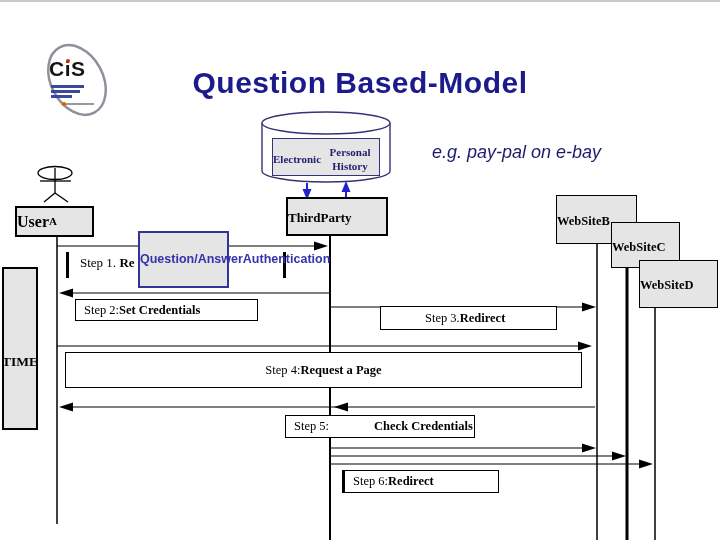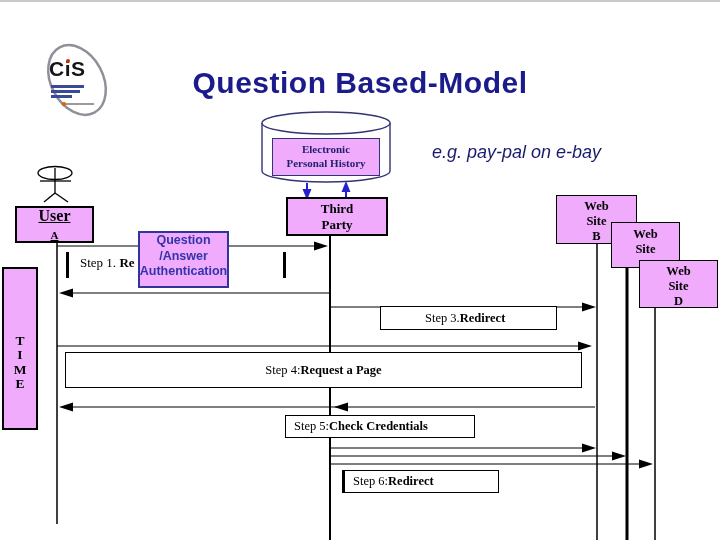--- a/index.html
+++ b/index.html
@@ -7,24 +7,24 @@
          font-family:"Liberation Serif",serif;}
   .abs{position:absolute;}
   .topstrip{left:0;top:0;width:720px;height:2px;background:#c9c9c9;}
   .svglayer{left:0;top:0;z-index:1;}
   .title{left:0;top:66px;width:720px;text-align:center;
          font-family:"Liberation Sans",sans-serif;font-weight:bold;font-size:30px;
          color:#1b1b8b;z-index:2;letter-spacing:0.5px;}
   .subtitle{left:432px;top:142px;font-family:"Liberation Sans",sans-serif;
             font-style:italic;font-size:18px;color:#1b1b6e;z-index:2;}
   
-  .bx{position:absolute;background:#f0abfc;border:2px solid #000;box-sizing:border-box;
-      display:flex;flex-direction:column;align-items:center;text-align:center;}
-  
-  .user-box{left:15px;top:206px;width:79px;height:37px;z-index:2;justify-content:space-between;text-decoration:underline;}
+  .bx{position:absolute;background:#e5e5e5;border:2px solid #000;box-sizing:border-box;
+      display:flex;flex-direction:row;align-items:center;text-align:center;}
+  
+  .user-box{left:15px;top:206px;width:79px;height:31px;z-index:2;justify-content:flex-start;}
   .user-l1{font-size:16px;font-weight:bold;line-height:16px;}
   .user-l2{font-size:11px;font-weight:bold;line-height:11px;}
   .tp-box{left:286px;top:197px;width:102px;height:39px;z-index:2;padding-top:2px;}
   .tp-box div{font-size:13px;font-weight:bold;line-height:16px;}
   .web-box div{font-size:12.5px;font-weight:bold;line-height:15px;}
   .web-b{left:556px;top:195px;width:81px;height:49px;z-index:2;padding-top:3px;border-width:1.5px;}
   .web-c{left:611px;top:222px;width:69px;height:46px;z-index:3;padding-top:4px;border-width:1.5px;overflow:visible;}
   .web-d{left:639px;top:260px;width:79px;height:48px;z-index:4;padding-top:3px;border-width:1.5px;}
   .time-box{left:2px;top:267px;width:36px;height:163px;z-index:2;justify-content:center;}
   .time-box div{font-size:13.5px;font-weight:bold;line-height:14.5px;transform:translateY(14px);}
@@ -37,21 +37,21 @@
             z-index:5;padding-top:0;font-family:"Liberation Sans",sans-serif;}
   .auth-box div{font-size:12.5px;font-weight:bold;line-height:15.5px;color:#3333aa;}
   
   .step{position:absolute;background:#fff;border:1.5px solid #000;box-sizing:border-box;
         display:flex;align-items:center;padding-left:8px;font-size:12.5px;z-index:4;
         white-space:nowrap;}
   .step b{font-weight:bold;}
   .s2{left:75px;top:299px;width:183px;height:22px;}
   .s3{left:380px;top:306px;width:177px;height:24px;padding-left:44px;}
   .s4{left:65px;top:352px;width:517px;height:36px;justify-content:center;padding-left:0;}
-  .s5{left:285px;top:415px;width:190px;height:23px;}
+  .s5{left:285px;top:415px;width:190px;height:23px;gap:45px;}
   .s6{left:342px;top:470px;width:157px;height:23px;border-left-width:3px;}
   .s1-text{position:absolute;left:80px;top:255px;font-size:13px;z-index:2;white-space:nowrap;}
   .s1-bar{position:absolute;width:3px;height:26px;background:#000;top:252px;z-index:2;}
   .s1-barL{left:66px;}  .s1-barR{left:283px;}
   
   .logo{left:45px;top:40px;width:70px;height:82px;z-index:2;}
   .logo-text{position:absolute;left:4px;top:17px;font-family:"Liberation Sans",sans-serif;
              font-weight:bold;font-size:21px;color:#151515;letter-spacing:0.5px;}
   .logo-dot{position:absolute;left:21px;top:19px;width:4px;height:4px;border-radius:50%;
             background:#cc3300;}
@@ -171,20 +171,24 @@
     <div>M</div>
     <div>E</div>
   </div>
 
   <div class="s1-bar s1-barL"></div>
   <div class="s1-bar s1-barR"></div>
   <div class="s1-text">
     <span>Step 1. </span><b>Re</b>
   </div>
 
+  <div class="step s2">
+    <span>Step 2: </span>
+      <b>Set Credentials</b>
+  </div>
   <div class="step s3">
     <span>Step 3. </span>
       <b>Redirect</b>
   </div>
   <div class="step s4">
     <span>Step 4: </span>
       <b>Request a Page</b>
   </div>
   <div class="step s5">
     <span>Step 5: </span>

